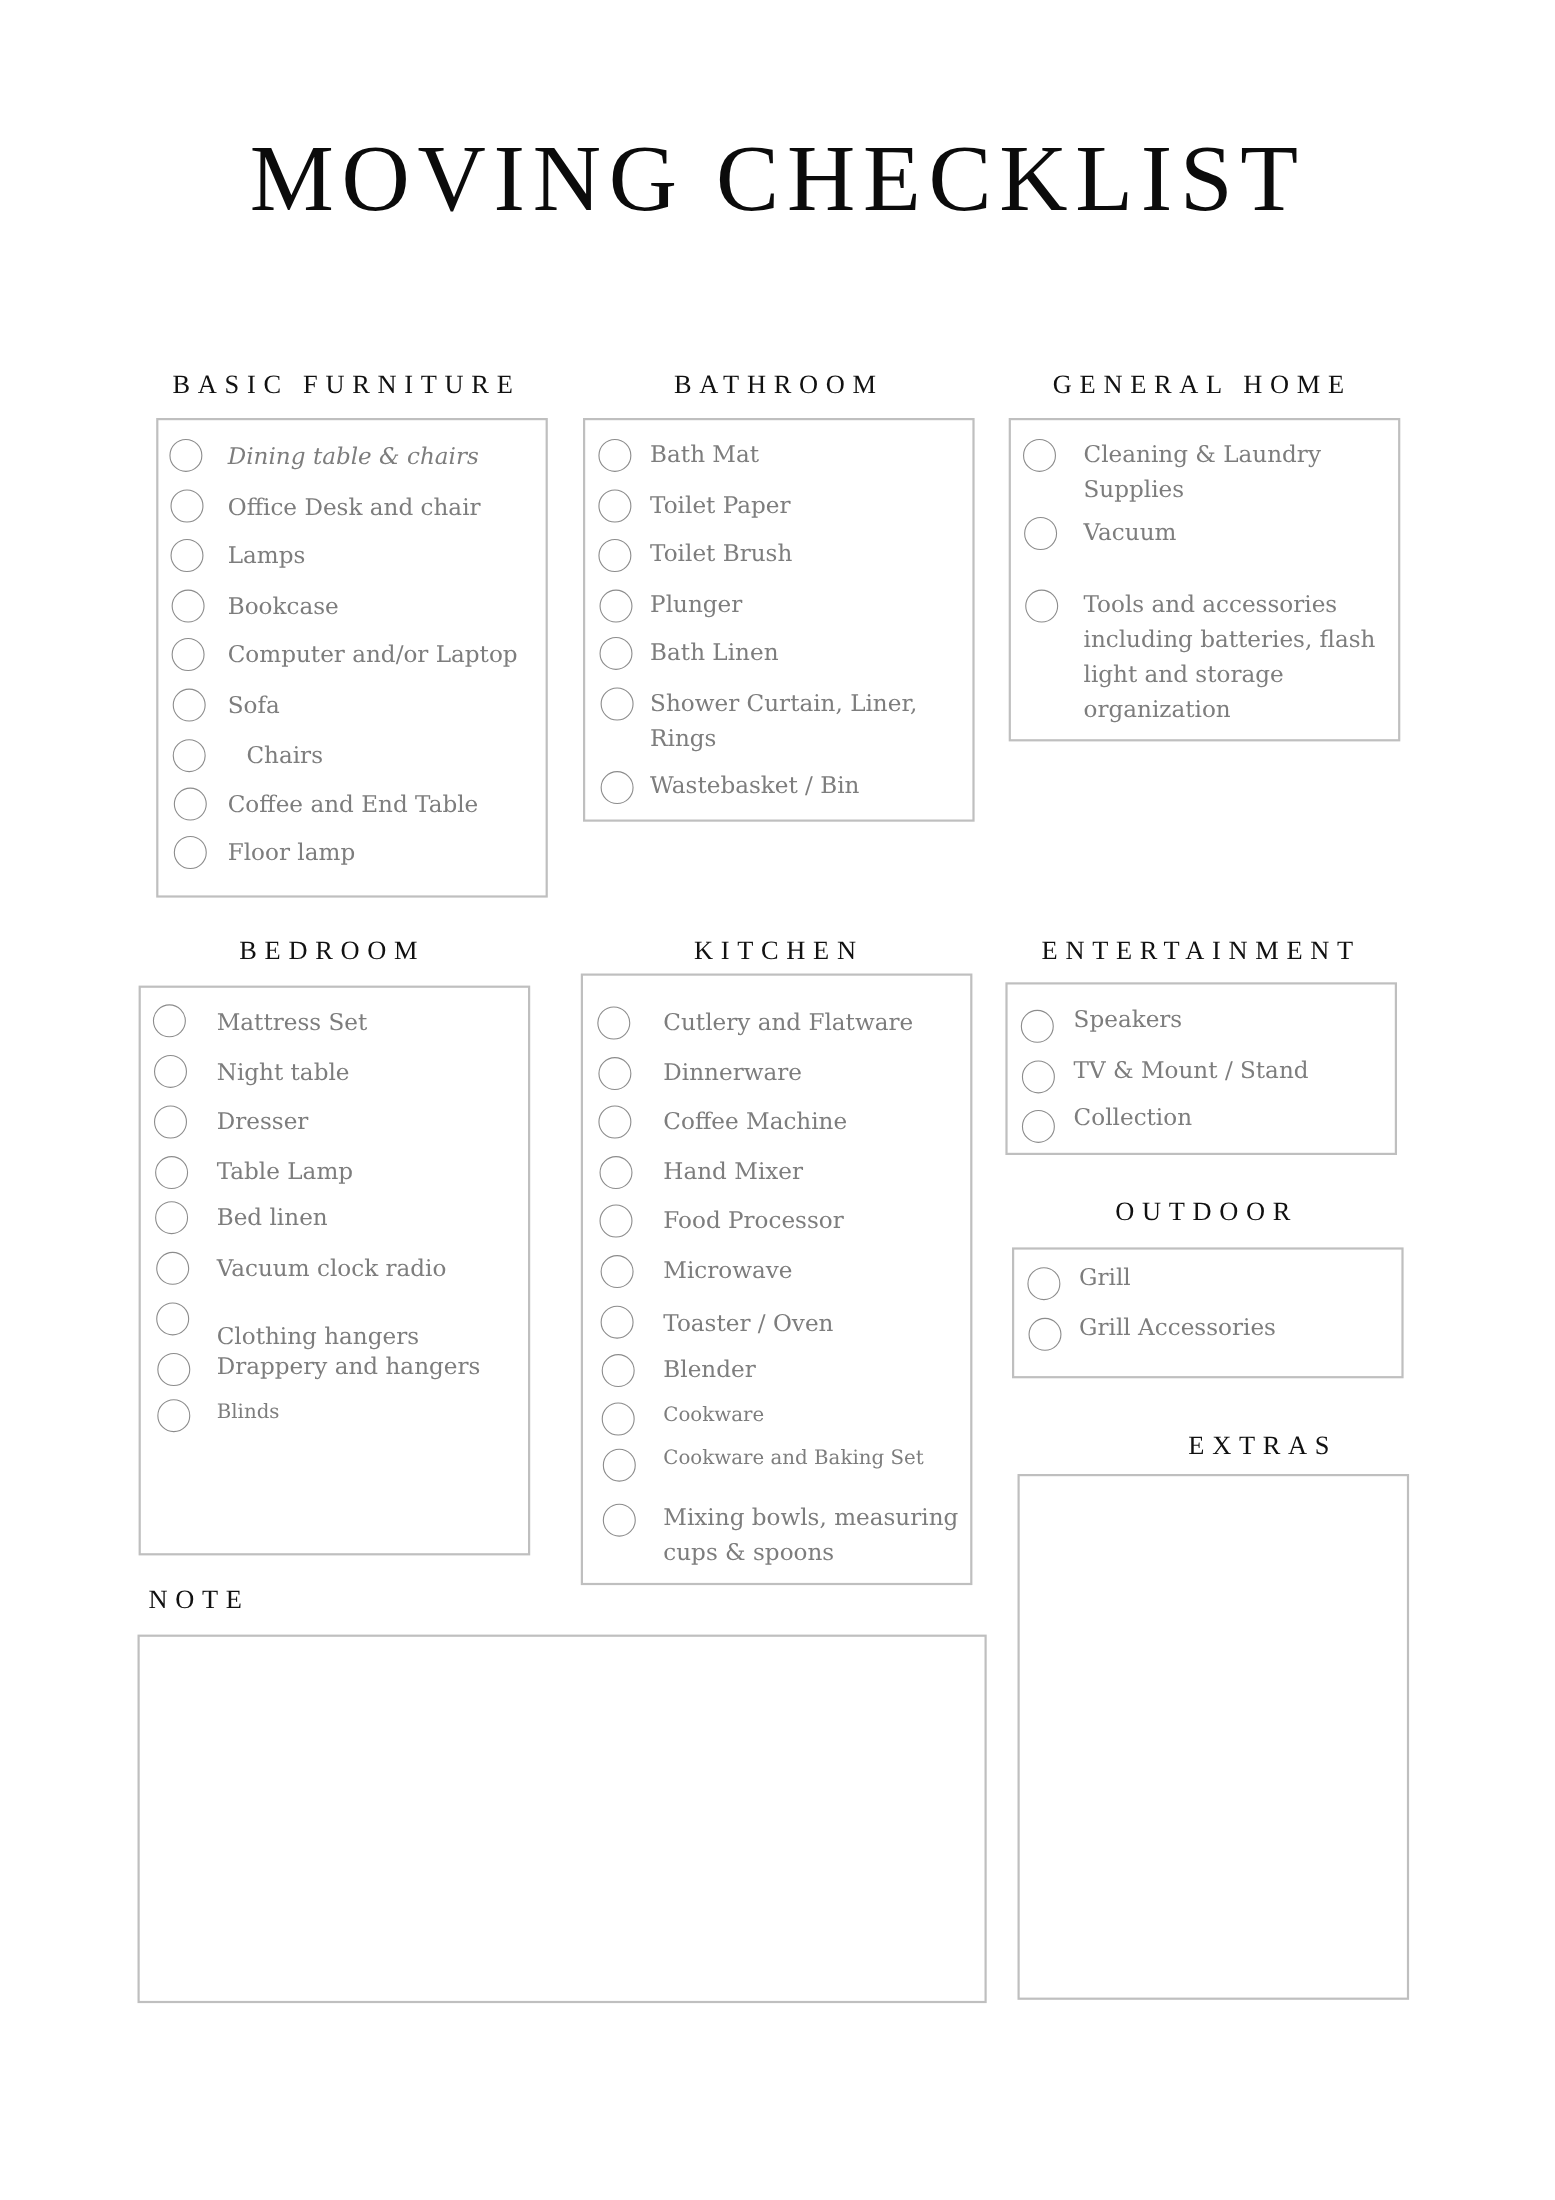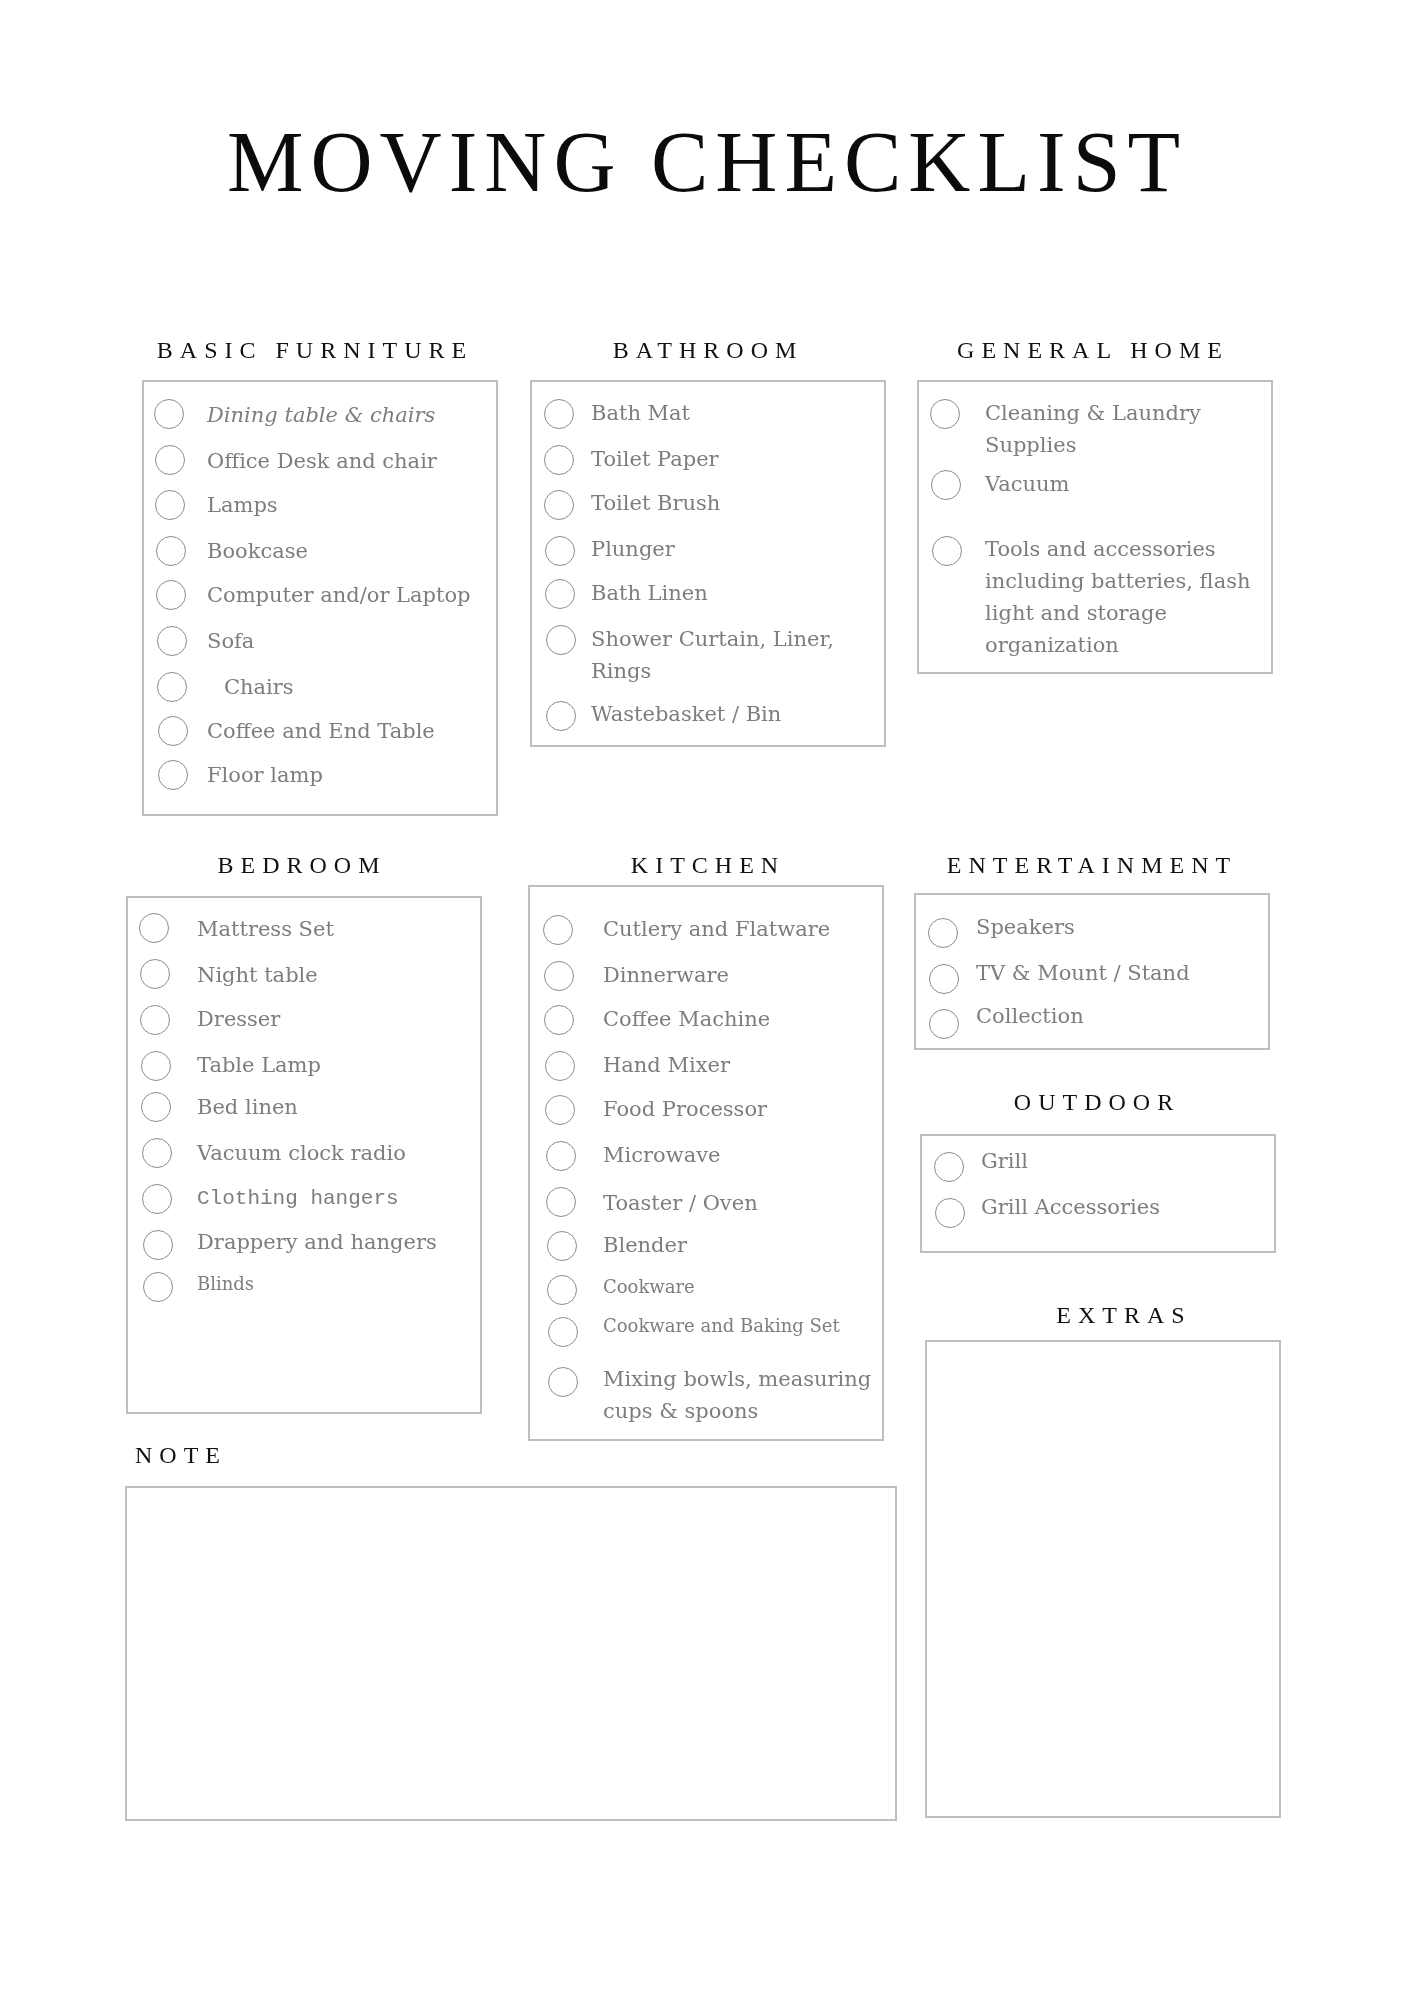--- a/index.html
+++ b/index.html
@@ -134,21 +134,21 @@
   <div>
     <div class="circle" style="left:13px;top:194px;"></div>
     <div class="label" style="left:69px;top:193px;">Bed linen</div>
   </div>
   <div>
     <div class="circle" style="left:14px;top:240px;"></div>
     <div class="label" style="left:69px;top:239px;">Vacuum clock radio</div>
   </div>
   <div>
     <div class="circle" style="left:14px;top:286px;"></div>
-    <div class="label" style="left:69px;top:285px;font-family:Liberation Mono, monospace;">Clothing hangers</div>
+    <div class="label" style="left:69px;top:301px;">Clothing hangers</div>
   </div>
   <div>
     <div class="circle" style="left:15px;top:332px;"></div>
     <div class="label" style="left:69px;top:328px;">Drappery and hangers</div>
   </div>
   <div>
     <div class="circle" style="left:15px;top:374px;"></div>
     <div class="label small" style="left:69px;top:370px;">Blinds</div>
   </div>
 </div>
@@ -222,17 +222,17 @@
   <div>
     <div class="circle" style="left:12px;top:16px;"></div>
     <div class="label" style="left:59px;top:9px;">Grill</div>
   </div>
   <div>
     <div class="circle" style="left:13px;top:62px;"></div>
     <div class="label" style="left:59px;top:55px;">Grill Accessories</div>
   </div>
 </div>
 
-<div class="heading" style="left:1124px;top:1300px;">EXTRAS</div>
+<div class="heading" style="left:1148px;top:1300px;">EXTRAS</div>
 <div class="box" style="left:925px;top:1340px;width:356px;height:478px;"></div>
 
 <div class="heading left" style="left:135px;top:1440px;">NOTE</div>
 <div class="box" style="left:125px;top:1486px;width:772px;height:335px;"></div>
 
 </body></html>

